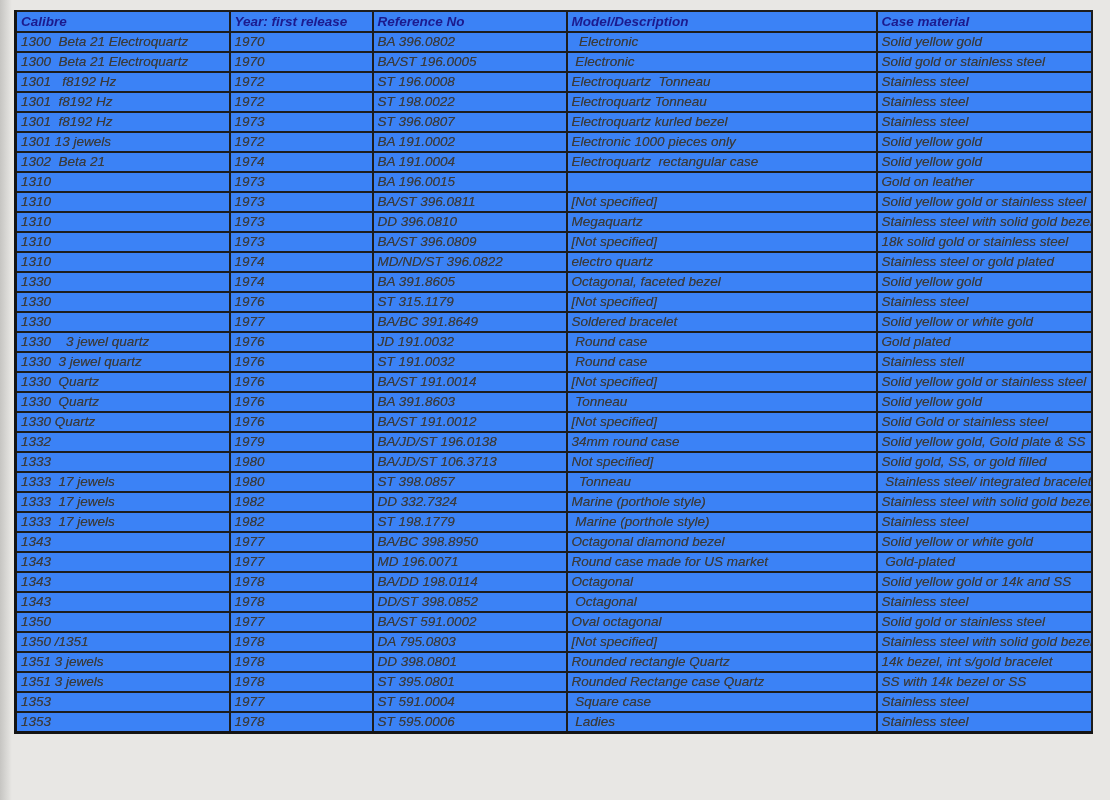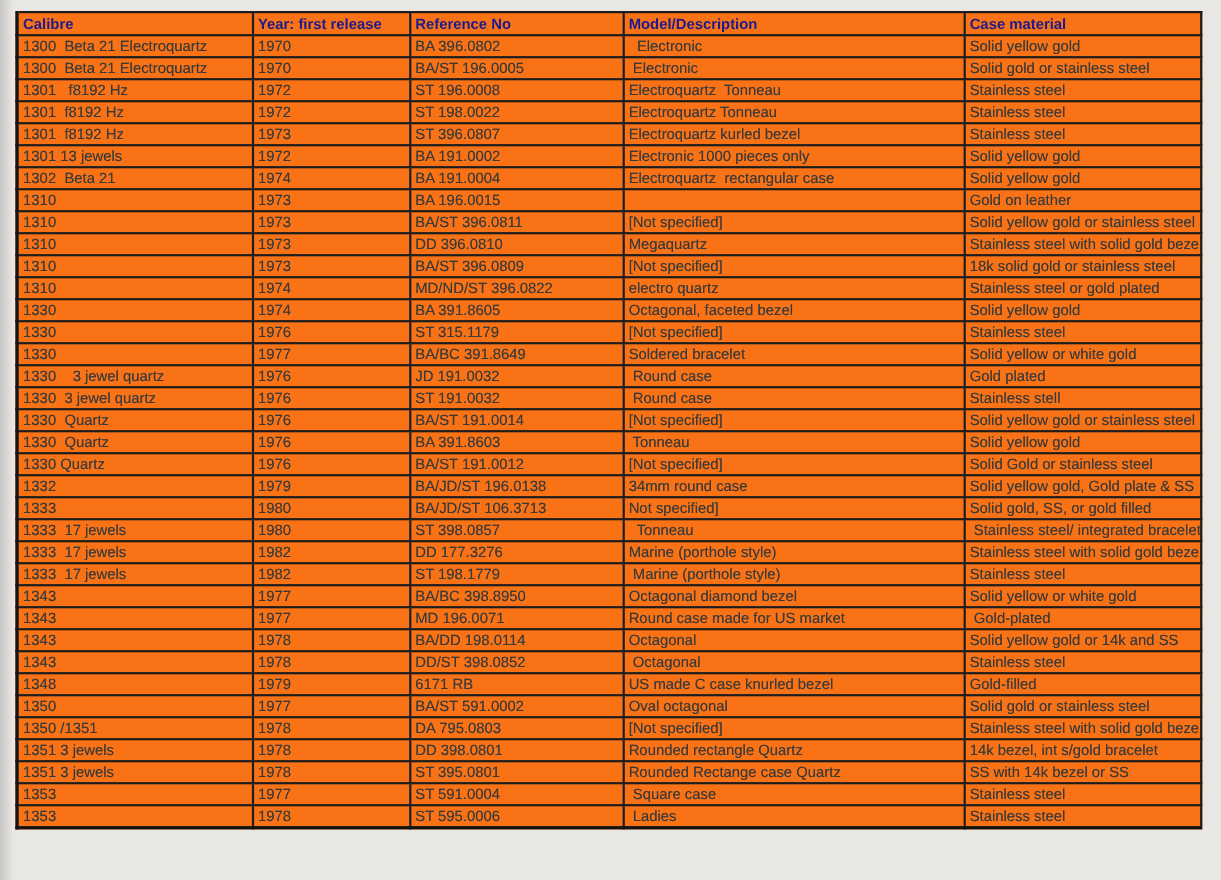--- a/index.html
+++ b/index.html
@@ -17,21 +17,22 @@
     width: 14px; height: 800px;
     background: linear-gradient(90deg, #c6c5c2 0%, #e8e7e4 85%);
   }
   table.cal-table {
     position: absolute;
     left: 14px;
     top: 10px;
     width: 1076px;
     border-collapse: collapse;
     table-layout: fixed;
-    background: #f97316;
+    background: #3b82f6;
+    font-style: italic;
   }
   .cal-table th, .cal-table td {
     border: 2px solid #1d1d1d;
     height: 18px;
     padding: 0 4px;
     font-size: 13.5px;
     line-height: 18px;
     vertical-align: middle;
     text-align: left;
     white-space: pre;
@@ -235,21 +236,21 @@
       <tr>
         <td class="c0">1333  17 jewels</td>
         <td class="c1">1980</td>
         <td class="c2">ST 398.0857</td>
         <td class="c3">  Tonneau</td>
         <td class="c4"> Stainless steel/ integrated bracelet</td>
       </tr>
       <tr>
         <td class="c0">1333  17 jewels</td>
         <td class="c1">1982</td>
-        <td class="c2">DD 177.3276</td>
+        <td class="c2">DD 332.7324</td>
         <td class="c3">Marine (porthole style)</td>
         <td class="c4">Stainless steel with solid gold bezel</td>
       </tr>
       <tr>
         <td class="c0">1333  17 jewels</td>
         <td class="c1">1982</td>
         <td class="c2">ST 198.1779</td>
         <td class="c3"> Marine (porthole style)</td>
         <td class="c4">Stainless steel</td>
       </tr>
@@ -275,27 +276,20 @@
         <td class="c4">Solid yellow gold or 14k and SS</td>
       </tr>
       <tr>
         <td class="c0">1343</td>
         <td class="c1">1978</td>
         <td class="c2">DD/ST 398.0852</td>
         <td class="c3"> Octagonal</td>
         <td class="c4">Stainless steel</td>
       </tr>
       <tr>
-        <td class="c0">1348</td>
-        <td class="c1">1979</td>
-        <td class="c2">6171 RB</td>
-        <td class="c3">US made C case knurled bezel</td>
-        <td class="c4">Gold-filled</td>
-      </tr>
-      <tr>
         <td class="c0">1350</td>
         <td class="c1">1977</td>
         <td class="c2">BA/ST 591.0002</td>
         <td class="c3">Oval octagonal</td>
         <td class="c4">Solid gold or stainless steel</td>
       </tr>
       <tr>
         <td class="c0">1350 /1351</td>
         <td class="c1">1978</td>
         <td class="c2">DA 795.0803</td>

